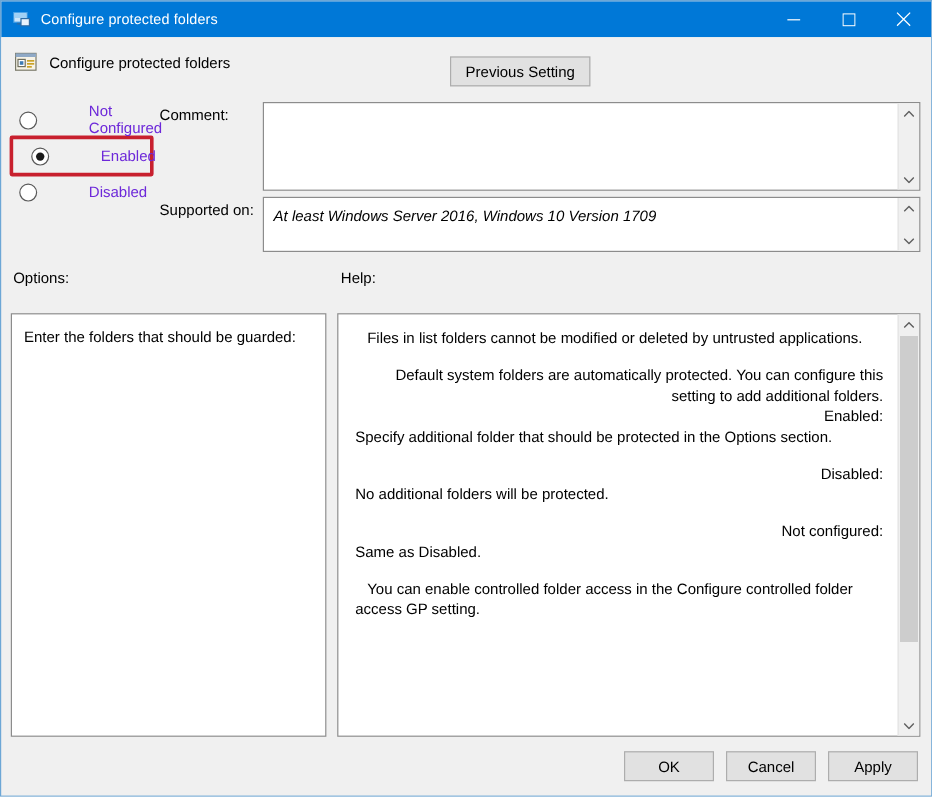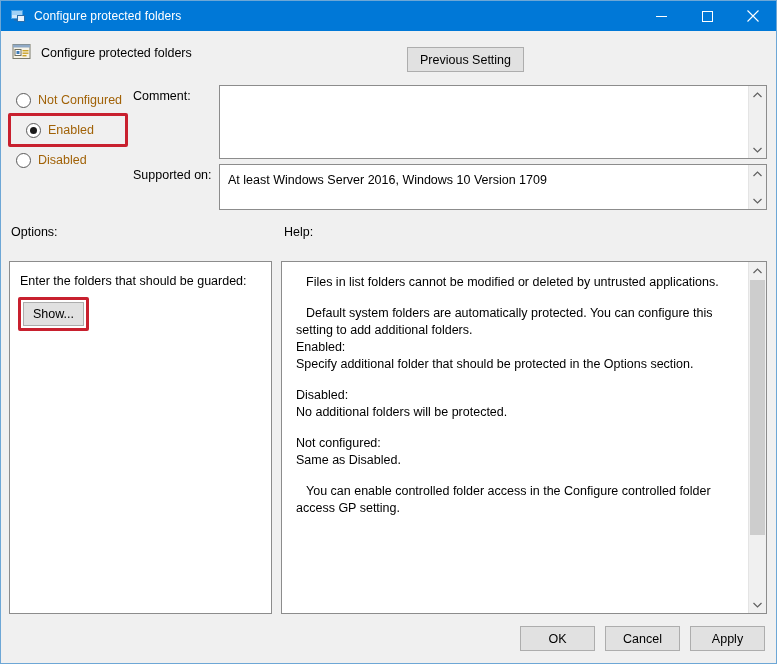--- a/index.html
+++ b/index.html
@@ -80,21 +80,20 @@
     font-size: 12.5px;
     color: #000;
     white-space: nowrap;
   }
   .nav-buttons {
     position: absolute;
     left: 374px;
     top: 46px;
     display: flex;
     gap: 4px;
-    margin-left: 32px;
   }
   .btn {
     font-family: "Liberation Sans", sans-serif;
     font-size: 12.5px;
     color: #000;
     background: #e1e1e1;
     border: 1px solid #adadad;
     height: 25px;
     padding: 0 12px;
     cursor: default;
@@ -115,23 +114,24 @@
     position: absolute;
     left: 10px;
     top: 86px;
     width: 120px;
   }
   .radio-row {
     display: flex;
     align-items: center;
     height: 26px;
     font-size: 12.5px;
-    color: #a16207;
+    color: #6d28d9;
     cursor: default;
     padding-left: 5px;
+    gap: 36px;
   }
   .radio-row.highlight {
     border: 3px solid #c8202e;
     border-radius: 2px;
     height: 28px;
     margin-left: -3px;
     width: 99px;
     box-sizing: content-box;
     padding-left: 15px;
   }
@@ -168,21 +168,21 @@
   .lbl-help { left: 283px; top: 224px; }
 
   .textbox {
     position: absolute;
     background: #ffffff;
     border: 1px solid #8c8c8c;
     box-sizing: border-box;
     overflow: hidden;
   }
   .tb-comment { left: 218px; top: 84px; width: 548px; height: 74px; }
-  .tb-supported { left: 218px; top: 163px; width: 548px; height: 46px; }
+  .tb-supported { left: 218px; top: 163px; width: 548px; height: 46px; font-style: italic; }
 
   .tb-text {
     position: absolute;
     left: 8px;
     top: 7px;
     font-size: 12.5px;
     color: #000;
     line-height: 17px;
   }
 
@@ -270,21 +270,21 @@
     overflow: hidden;
   }
   .help-body p {
     margin: 0 0 14px 0;
     font-size: 12.5px;
     line-height: 17px;
     color: #000;
     text-indent: 10px;
   }
   .help-body p.noindent { text-indent: 0; }
-  .help-body p.tight { margin-bottom: 0; }
+  .help-body p.tight { margin-bottom: 0; text-align: right; }
 
   
   .footer-buttons {
     position: absolute;
     right: 11px;
     bottom: 12px;
     display: flex;
     gap: 10px;
   }
   .footer-buttons .btn {
@@ -397,25 +397,20 @@
           </svg>
       </div>
     </div>
   </div>
 
   <div class="field-label lbl-options">Options:</div>
   <div class="field-label lbl-help">Help:</div>
 
   <div class="panel panel-options">
     <div class="options-caption">Enter the folders that should be guarded:</div>
-    <div class="show-btn-wrap">
-      <button class="show-btn">
-          <span>Show...</span>
-        </button>
-    </div>
   </div>
 
   <div class="panel panel-help">
     <div class="help-body">
       <p>Files in list folders cannot be modified or deleted by untrusted applications.</p>
       <p class="tight">Default system folders are automatically protected. You can configure this setting to add additional folders.</p>
       <p class="noindent tight">Enabled:</p>
       <p class="noindent">Specify additional folder that should be protected in the Options section.</p>
       <p class="noindent tight">Disabled:</p>
       <p class="noindent">No additional folders will be protected.</p>

